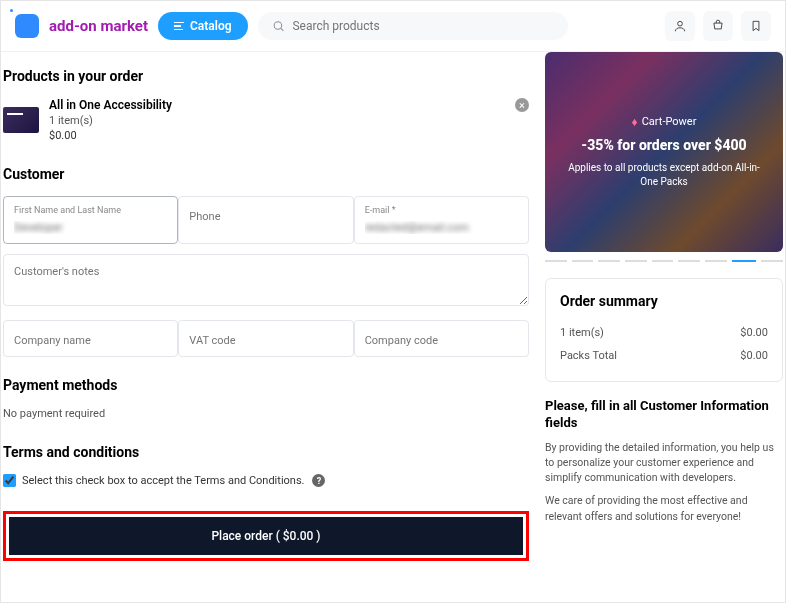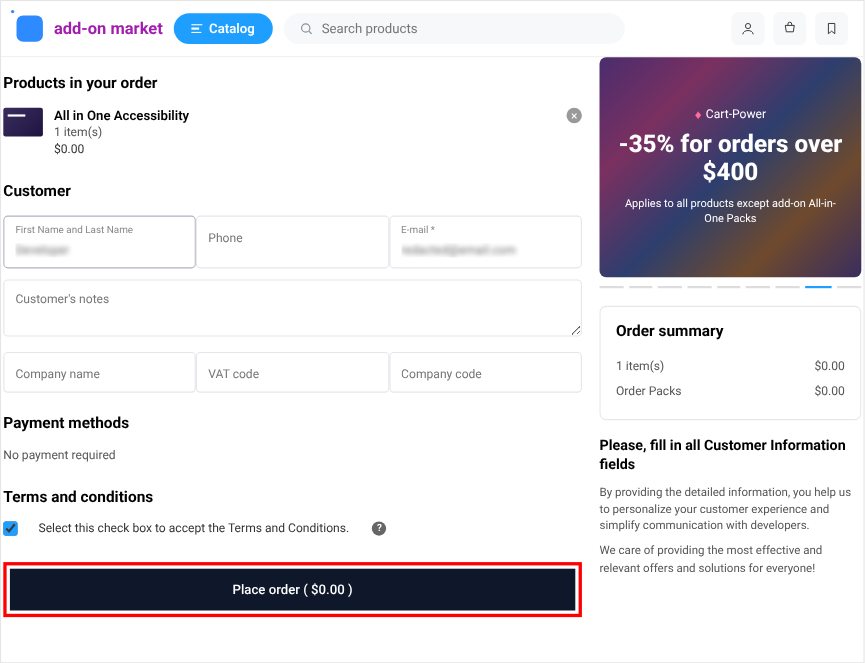--- a/index.html
+++ b/index.html
@@ -25,21 +25,21 @@
 .icon-btn svg { width: 14px; height: 14px; stroke: #333; fill: none; stroke-width: 1.5; }
 
 
 .main { display: flex; padding: 0 2px; gap: 16px; }
 .left-col { flex: 1; padding-top: 16px; }
 .right-col { width: 238px; }
 
 .section-title { font-size: 14px; font-weight: 700; color: #000; margin-bottom: 14px; }
 
 
-.product-row { display: flex; gap: 10px; position: relative; margin-bottom: 24px; }
+.product-row { display: flex; gap: 10px; position: relative; margin-bottom: 24px; align-items: center; }
 .product-thumb { width: 36px; height: 26px; background: linear-gradient(135deg, #3a2d5f 0%, #1e1440 100%); border-radius: 2px; position: relative; }
 .product-thumb::after { content: ''; position: absolute; left: 4px; top: 6px; width: 16px; height: 2px; background: #fff; }
 .product-info { display: flex; flex-direction: column; gap: 2px; }
 .product-name { font-size: 12px; font-weight: 600; color: #000; }
 .product-qty { font-size: 11px; color: #555; }
 .product-price { font-size: 11px; color: #333; }
 .remove-btn { position: absolute; right: 0; top: 0; width: 14px; height: 14px; border-radius: 50%; background: #999; display: flex; align-items: center; justify-content: center; cursor: pointer; border: none; }
 .remove-btn::before { content: '×'; color: #fff; font-size: 11px; line-height: 1; }
 
 
@@ -48,33 +48,33 @@
 .form-field.active { border-color: #b0b5bd; }
 .field-label { font-size: 9px; color: #888; display: block; margin-bottom: 1px; }
 .field-input { border: none; outline: none; width: 100%; font-size: 11px; color: #333; background: transparent; }
 .field-input.blurred { color: transparent; text-shadow: 0 0 5px rgba(0,0,0,0.6); }
 .textarea-field { width: 100%; border: 1px solid #e3e6eb; border-radius: 4px; padding: 10px; font-size: 11px; color: #999; min-height: 52px; resize: vertical; outline: none; font-family: inherit; }
 
 
 .payment-text { font-size: 11px; color: #555; margin-top: 4px; margin-bottom: 24px;}
 
 
-.terms-row { display: flex; gap: 19px; font-size: 11px; color: #333; margin-top: 8px; }
+.terms-row { display: flex; gap: 6px; font-size: 11px; color: #333; margin-top: 8px; }
 .terms-check { width: 13px; height: 13px; accent-color: #1e9fff; }
 .help-icon { width: 13px; height: 13px; border-radius: 50%; background: #666; color: #fff; font-size: 9px; display: inline-flex; align-items: center; justify-content: center; font-weight: bold; margin-left: 2px; }
 
 
 .place-order-wrap { border: 3px solid #ff0000; padding: 3px; margin-top: 24px; }
 .place-order-btn { width: 100%; background: #0f172a; color: #fff; border: none; padding: 12px; font-size: 12px; font-weight: 500; cursor: pointer; }
 
 
 .promo-card { width: 100%; height: 200px; background: linear-gradient(135deg, #4a2d6e 0%, #7a3060 25%, #2d3e6e 50%, #6e4a2d 75%, #3a2d5e 100%); border-radius: 6px; padding: 20px 16px; color: #fff; text-align: center; display: flex; flex-direction: column; justify-content: center; align-items: center; }
 .promo-brand { font-size: 11px; display: flex; align-items: center; gap: 4px; margin-bottom: 8px; }
 .promo-brand-icon { color: #ff6b9d; font-size: 12px; }
-.promo-headline { font-size: 22px; font-weight: 800; line-height: 1.2; margin-bottom: 8px; }
+.promo-headline { font-size: 14px; font-weight: 800; line-height: 1.2; margin-bottom: 8px; }
 .promo-sub { font-size: 10px; line-height: 1.4; }
 .promo-dots { display: flex; gap: 5px; margin-top: 8px; justify-content: flex-start; }
 .promo-dot { height: 2px; background: #ddd; width: 28px; }
 .promo-dot.active { background: #1e9fff; width: 32px; }
 
 
 .summary-card { border: 1px solid #e8e8e8; border-radius: 6px; padding: 14px; margin-top: 16px; }
 .summary-title { font-size: 14px; font-weight: 700; margin-bottom: 12px; }
 .summary-row { display: flex; justify-content: space-between; font-size: 11px; color: #555; padding: 5px 0; }
 
@@ -202,21 +202,21 @@
       <span class="promo-dot"></span>
     </div>
 
     <div class="summary-card">
       <div class="summary-title">Order summary</div>
       <div class="summary-row">
         <span>1 item(s)</span>
         <span>$0.00</span>
       </div>
       <div class="summary-row">
-        <span>Order Packs</span>
+        <span>Packs Total</span>
         <span>$0.00</span>
       </div>
     </div>
 
     <div class="info-block">
       <div class="info-title">Please, fill in all Customer Information fields</div>
       <div class="info-text">By providing the detailed information, you help us to personalize your customer experience and simplify communication with developers.</div>
       <div class="info-text">We care of providing the most effective and relevant offers and solutions for everyone!</div>
     </div>
   </div>

